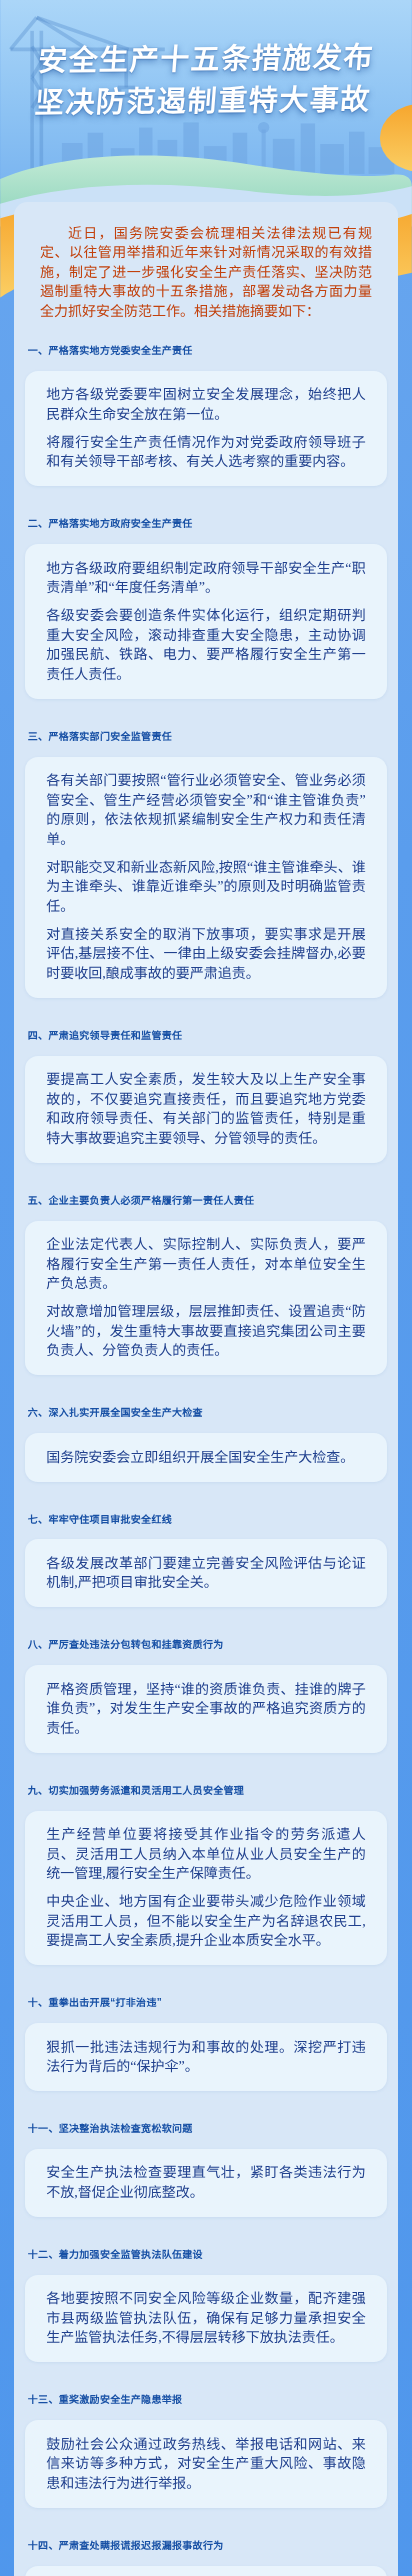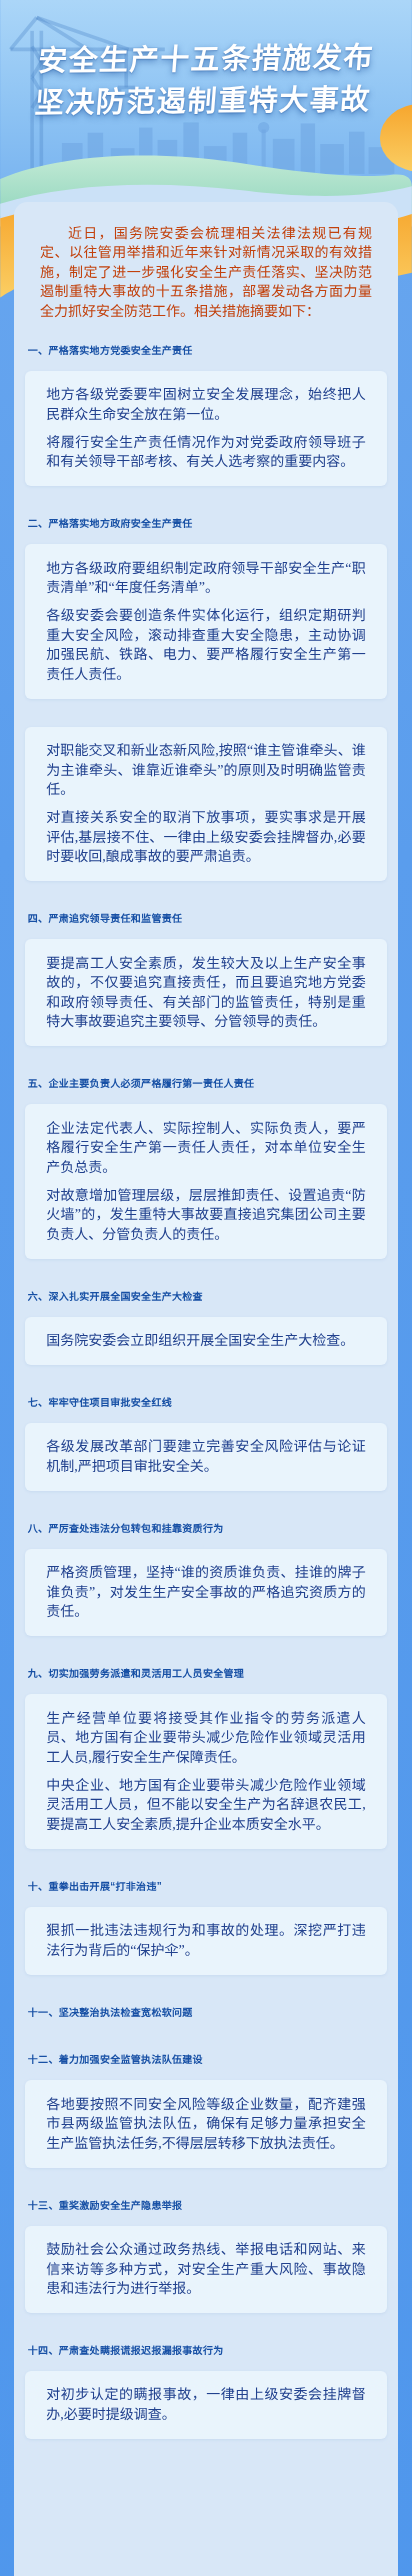--- a/index.html
+++ b/index.html
@@ -38,21 +38,21 @@
   }
   .measure { margin-top:28px; }
   .measure:first-of-type { margin-top:19.6px; }
   .measure-title {
     margin:0 3.1px 10.3px;
     font-family:"Liberation Sans","DejaVu Sans",sans-serif;
     font-weight:bold; font-size:10px; line-height:19.6px; color:#1750A5;
     letter-spacing:0.3px;
   }
   .card {
-    background:#E9F4FC; border-radius:6px;
+    background:#E9F4FC; border-radius:13px;
     padding:14.4px 21.6px;
     box-shadow:0 1px 3.1px rgba(90,140,200,0.12);
   }
   .card p {
     font-size:14px; line-height:19.6px; color:#21418E;
     text-align:justify; margin-top:8.2px;
   }
   .card p:first-child { margin-top:0; }
 </style>
 </head>
@@ -139,21 +139,23 @@
 
   <section class="measure">
     <h2 class="measure-title">二、严格落实地方政府安全生产责任</h2>
     <div class="card">
             <p>地方各级政府要组织制定政府领导干部安全生产“职责清单”和“年度任务清单”。</p>
             <p>各级安委会要创造条件实体化运行，组织定期研判重大安全风险，滚动排查重大安全隐患，主动协调加强民航、铁路、电力、要严格履行安全生产第一责任人责任。</p>
           </div>
   </section>
 
   <section class="measure">
-    <div class="card">
+    <h2 class="measure-title">三、严格落实部门安全监管责任</h2>
+    <div class="card">
+            <p>各有关部门要按照“管行业必须管安全、管业务必须管安全、管生产经营必须管安全”和“谁主管谁负责”的原则，依法依规抓紧编制安全生产权力和责任清单。</p>
             <p>对职能交叉和新业态新风险,按照“谁主管谁牵头、谁为主谁牵头、谁靠近谁牵头”的原则及时明确监管责任。</p>
             <p>对直接关系安全的取消下放事项，要实事求是开展评估,基层接不住、一律由上级安委会挂牌督办,必要时要收回,酿成事故的要严肃追责。</p>
           </div>
   </section>
 
   <section class="measure">
     <h2 class="measure-title">四、严肃追究领导责任和监管责任</h2>
     <div class="card">
             <p>要提高工人安全素质，发生较大及以上生产安全事故的，不仅要追究直接责任，而且要追究地方党委和政府领导责任、有关部门的监管责任，特别是重特大事故要追究主要领导、分管领导的责任。</p>
           </div>
@@ -184,34 +186,37 @@
   <section class="measure">
     <h2 class="measure-title">八、严厉查处违法分包转包和挂靠资质行为</h2>
     <div class="card">
             <p>严格资质管理，坚持“谁的资质谁负责、挂谁的牌子谁负责”，对发生生产安全事故的严格追究资质方的责任。</p>
           </div>
   </section>
 
   <section class="measure">
     <h2 class="measure-title">九、切实加强劳务派遣和灵活用工人员安全管理</h2>
     <div class="card">
-            <p>生产经营单位要将接受其作业指令的劳务派遣人员、地方国有企业要带头减少危险作业领域灵活用工人员,履行安全生产保障责任。</p>
+            <p>生产经营单位要将接受其作业指令的劳务派遣人员、灵活用工人员纳入本单位从业人员安全生产的统一管理,履行安全生产保障责任。</p>
             <p>中央企业、地方国有企业要带头减少危险作业领域灵活用工人员，但不能以安全生产为名辞退农民工,要提高工人安全素质,提升企业本质安全水平。</p>
           </div>
   </section>
 
   <section class="measure">
     <h2 class="measure-title">十、重拳出击开展“打非治违”</h2>
     <div class="card">
             <p>狠抓一批违法违规行为和事故的处理。深挖严打违法行为背后的“保护伞”。</p>
           </div>
   </section>
 
   <section class="measure">
     <h2 class="measure-title">十一、坚决整治执法检查宽松软问题</h2>
+    <div class="card">
+            <p>安全生产执法检查要理直气壮，紧盯各类违法行为不放,督促企业彻底整改。</p>
+          </div>
   </section>
 
   <section class="measure">
     <h2 class="measure-title">十二、着力加强安全监管执法队伍建设</h2>
     <div class="card">
             <p>各地要按照不同安全风险等级企业数量，配齐建强市县两级监管执法队伍，确保有足够力量承担安全生产监管执法任务,不得层层转移下放执法责任。</p>
           </div>
   </section>
 
   <section class="measure">

